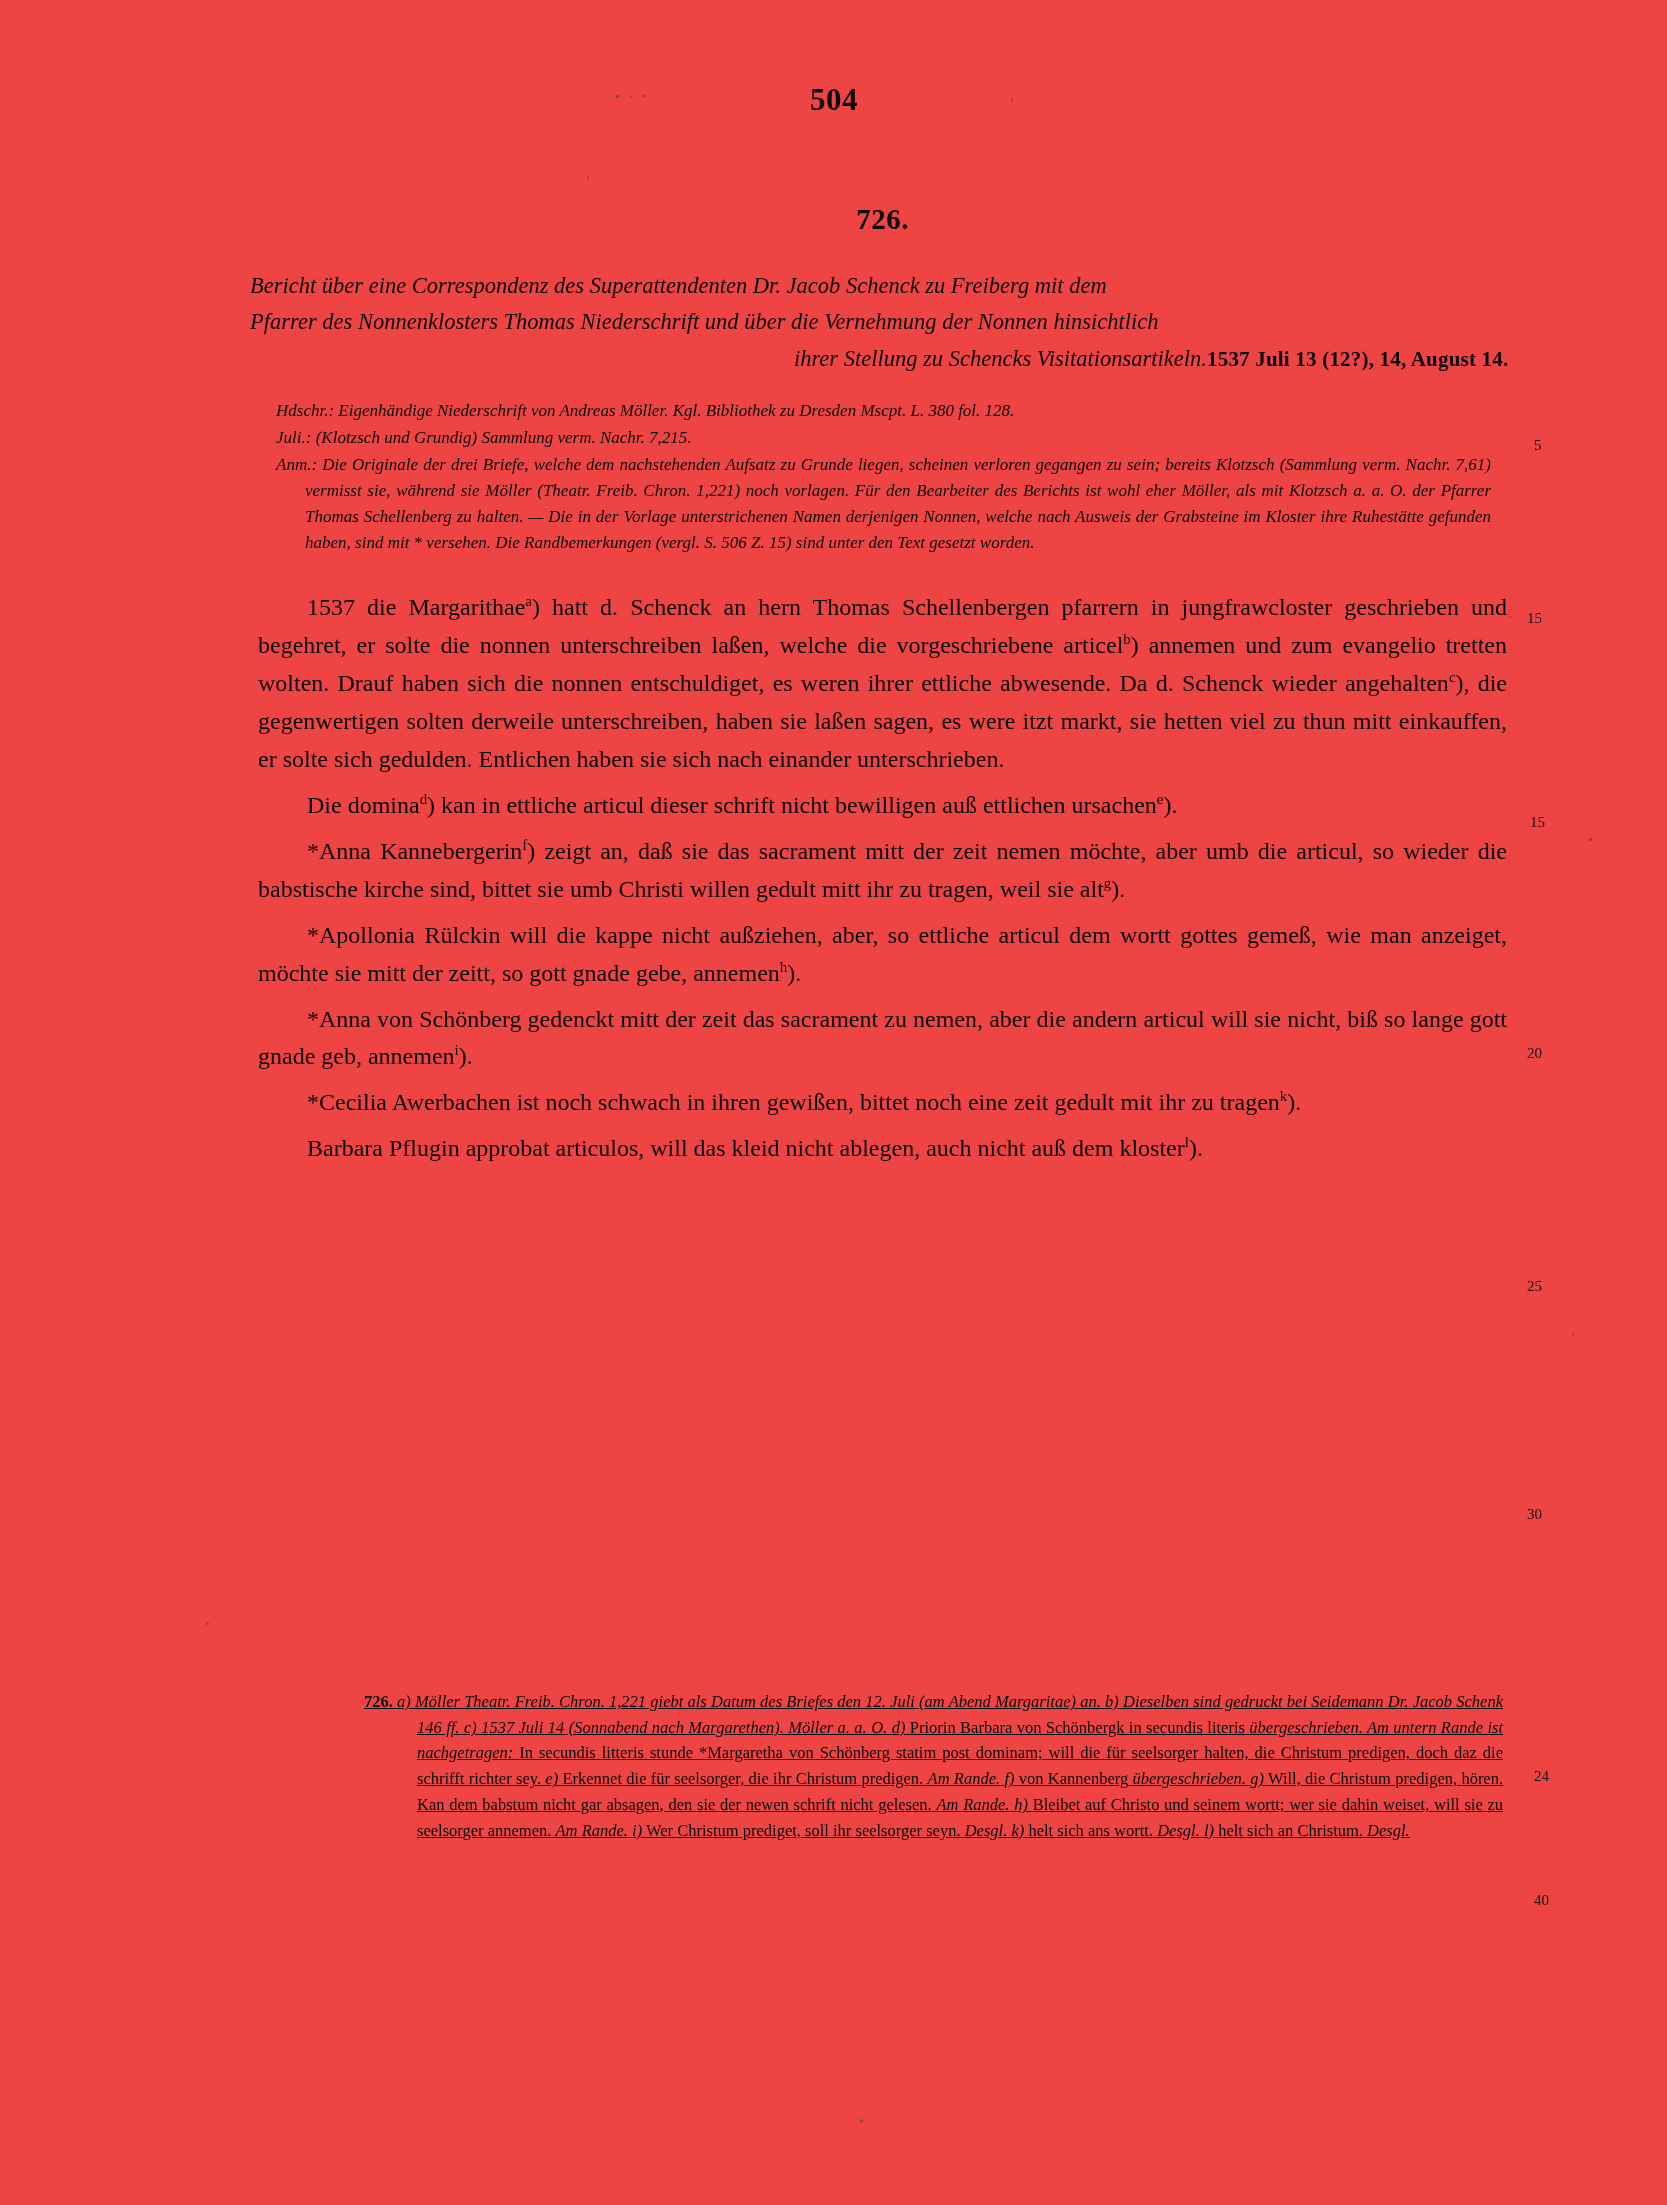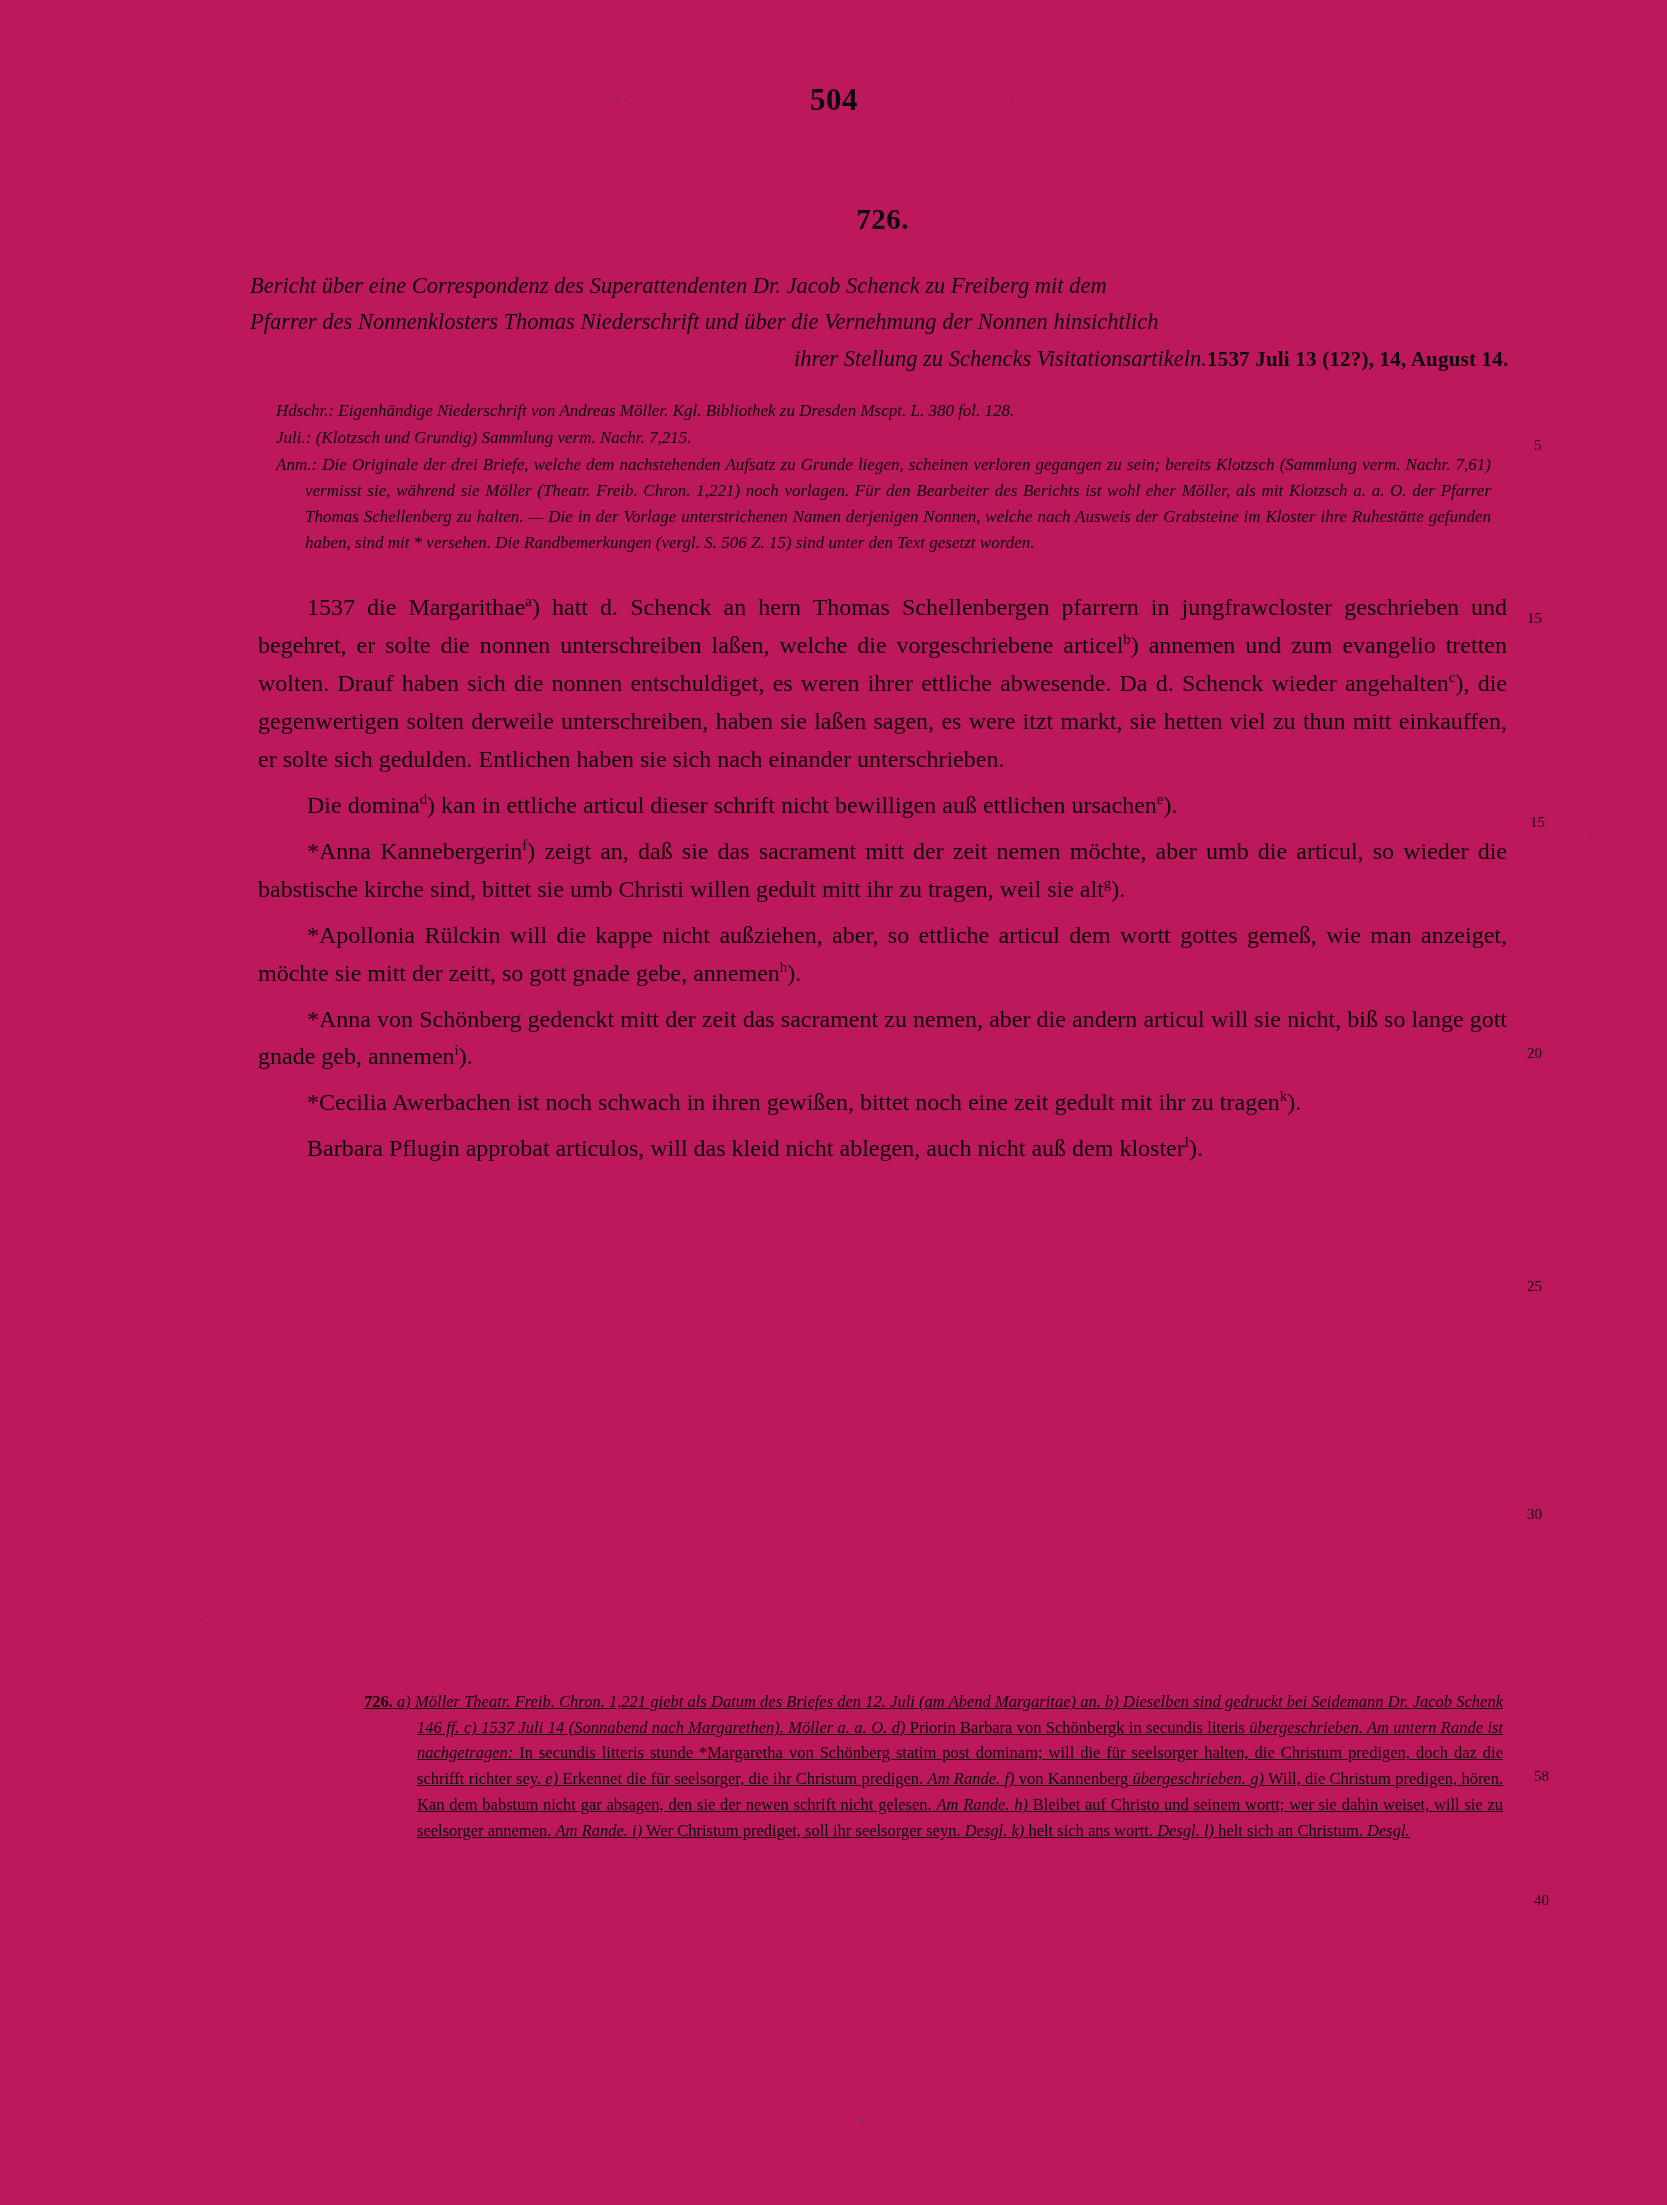--- a/index.html
+++ b/index.html
@@ -13,21 +13,21 @@
     font-family: "Liberation Serif", "DejaVu Serif", serif;
     color: #0a0a0a;
     position: relative;
     overflow: hidden;
   }
 
   .page {
     position: absolute;
     inset: 0;
     
-    background: #be185d;
+    background: #ef4444;
   }
 
   
   .page-number {
     position: absolute;
     top: 82px;
     left: 0;
     width: 100%;
     text-align: center;
     font-size: 31px;
@@ -202,21 +202,21 @@
     <p class="fn-first"><span class="fn-num">726.</span> <span><span class="it">a) Möller Theatr. Freib. Chron. 1,221 giebt als Datum des Briefes den 12. Juli (am Abend Margaritae) an.</span> <span class="it">b) Dieselben sind gedruckt bei Seidemann Dr. Jacob Schenk 146 ff.</span>  <span class="it">c) 1537 Juli 14 (Sonnabend nach Margarethen). Möller a. a. O.</span>  <span class="it">d)</span> <span class="ro">Priorin Barbara von Schönbergk in secundis literis</span> <span class="it">übergeschrieben.  Am untern Rande ist nachgetragen:</span> <span class="ro">In secundis litteris stunde *Margaretha von Schönberg statim post dominam; will die für seelsorger halten, die Christum predigen, doch daz die schrifft richter sey.</span>  <span class="it">e)</span> <span class="ro">Erkennet die für seelsorger, die ihr Christum predigen.</span>  <span class="it">Am Rande.</span>  <span class="it">f)</span> <span class="ro">von Kannenberg</span> <span class="it">übergeschrieben.</span>  <span class="it">g)</span> <span class="ro">Will, die Christum predigen, hören. Kan dem babstum nicht gar absagen, den sie der newen schrift nicht gelesen.</span>  <span class="it">Am Rande.</span>  <span class="it">h)</span> <span class="ro">Bleibet auf Christo und seinem wortt; wer sie dahin weiset, will sie zu seelsorger annemen.</span>  <span class="it">Am Rande.</span>   <span class="it">i)</span> <span class="ro">Wer Christum prediget, soll ihr seelsorger seyn.</span>  <span class="it">Desgl.</span>  <span class="it">k)</span> <span class="ro">helt sich ans wortt.</span>  <span class="it">Desgl.</span>  <span class="it">l)</span> <span class="ro">helt sich an Christum.</span>  <span class="it">Desgl.</span></span></p>
   </div>
 
   <div class="line-numbers">
       <div class="lnum" style="left: 1534px; top: 437px;">5</div>
       <div class="lnum" style="left: 1527px; top: 610px;">15</div>
       <div class="lnum" style="left: 1530px; top: 814px;">15</div>
       <div class="lnum" style="left: 1527px; top: 1045px; text-align: right;">20</div>
       <div class="lnum" style="left: 1527px; top: 1278px;">25</div>
       <div class="lnum" style="left: 1527px; top: 1506px;">30</div>
-      <div class="lnum" style="left: 1534px; top: 1768px;">58</div>
+      <div class="lnum" style="left: 1534px; top: 1768px;">24</div>
       <div class="lnum" style="left: 1534px; top: 1892px;">40</div>
     </div>
 
   <div class="speck" style="left:616px; top:95px; width:2.7px; height:2.7px;"></div>
   <div class="speck" style="left:630px; top:96px; width:2.2px; height:2.2px;"></div>
   <div class="speck" style="left:642px; top:95px; width:3.3px; height:2.2px;"></div>
   <div class="speck" style="left:1011px; top:99px; width:2.2px; height:2.7px;"></div>
   <div class="speck" style="left:587px; top:176px; width:2.2px; height:3.3px;"></div>
   <div class="speck" style="left:1589px; top:838px; width:2.7px; height:2.7px;"></div>
   <div class="speck" style="left:1572px; top:1333px; width:2.2px; height:2.7px;"></div>

